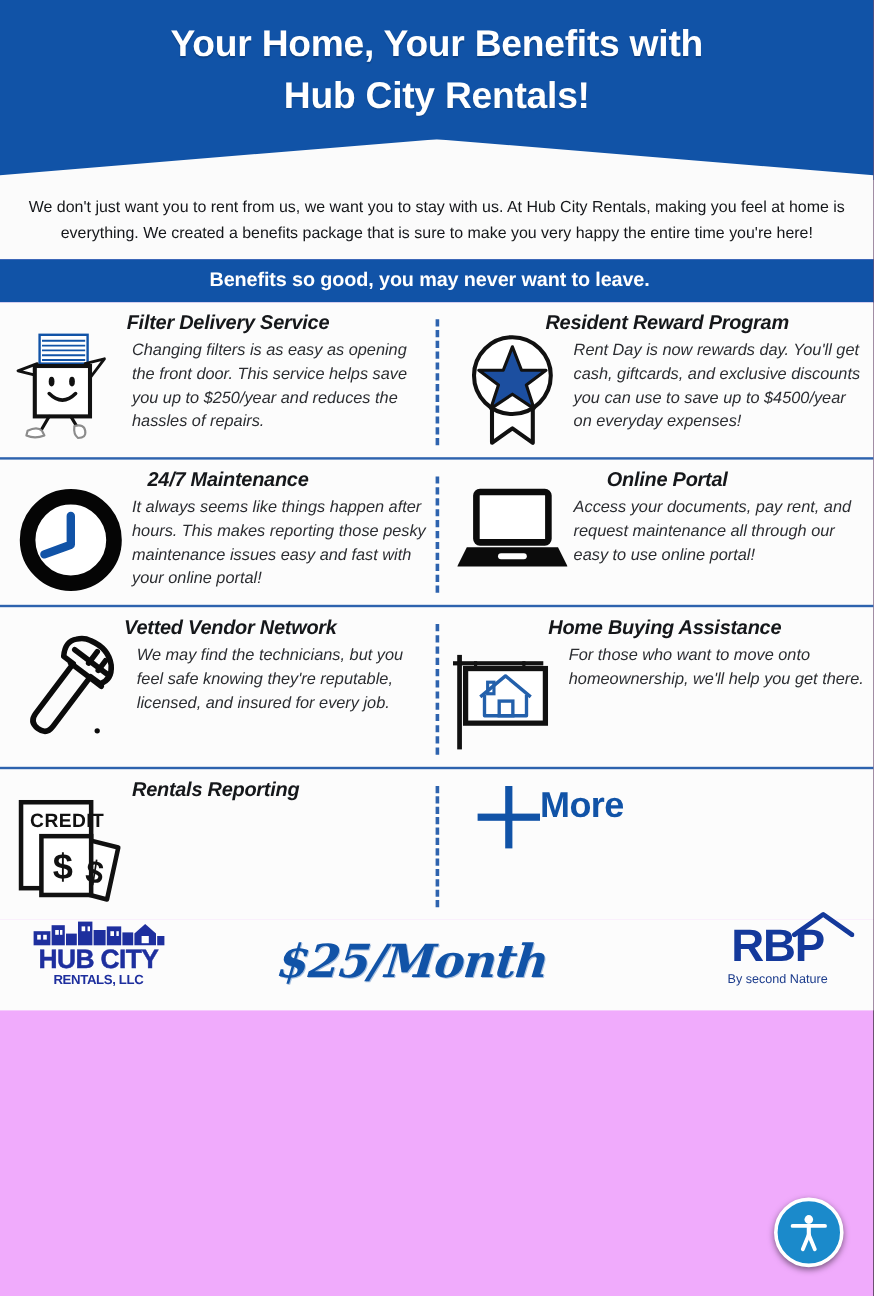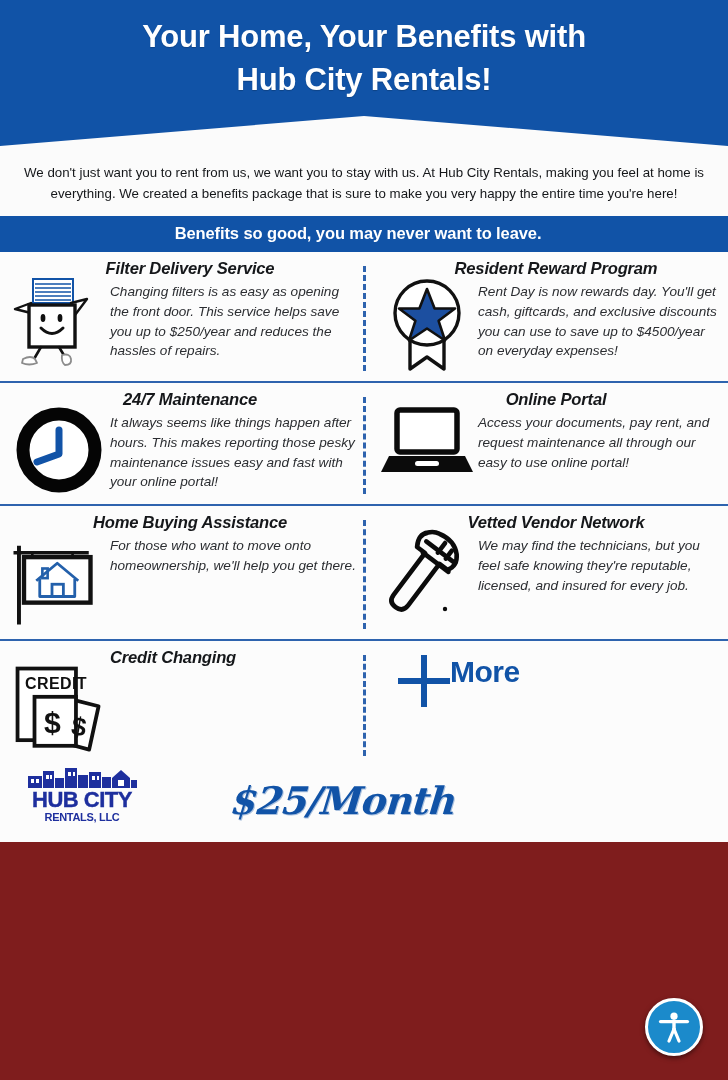--- a/index.html
+++ b/index.html
@@ -6,21 +6,21 @@
   * { box-sizing: border-box; margin: 0; padding: 0; }
   html, body {
     width: 728px; height: 1080px;
     background: #000000;
     font-family: "Liberation Sans", sans-serif;
     overflow: hidden;
   }
   #page {
     position: relative;
     width: 728px; height: 1080px;
-    background: #7f1d1d;
+    background: #f0abfc;
   }
 
   
   .header {
     position: relative;
     width: 728px;
     height: 150px;
     background: #1153A7;
     padding-top: 10px;
     overflow: hidden;
@@ -309,81 +309,81 @@
         <div class="txt-box">
           <div class="btitle t-center">Online Portal</div>
           <div class="bdesc">Access your documents, pay rent, and request maintenance all through our easy to use online portal!</div>
         </div>
       </div>
     </div>
 
     <div class="brow">
       <div class="divider"></div>
 
-      <div class="bcell left">
-        <div class="icon-box">
-          <svg width="112" height="104" viewBox="0 0 112 104">
-
-            <rect x="8" y="14" width="4.5" height="90" fill="#111"></rect>
-
-            <rect x="4" y="20" width="86" height="4" fill="#111"></rect>
-
-            <rect x="24" y="20" width="3" height="8" fill="#111"></rect>
-            <rect x="70" y="20" width="3" height="8" fill="#111"></rect>
-
-            <rect x="16" y="27" width="76" height="52" fill="#ffffff" stroke="#111" stroke-width="5"></rect>
-
-            <path d="M30 54 L54 34 L78 54" fill="none" stroke="#2360AB" stroke-width="3.2" stroke-linejoin="round"></path>
-            <path d="M34 52 L34 72 L74 72 L74 52" fill="none" stroke="#2360AB" stroke-width="3.2" stroke-linejoin="round"></path>
-            <rect x="48" y="58" width="13" height="14" fill="none" stroke="#2360AB" stroke-width="3.2"></rect>
-            <rect x="37" y="40" width="6" height="11" fill="none" stroke="#2360AB" stroke-width="3"></rect>
-          </svg>
-        </div>
-        <div class="txt-box">
-          <div class="btitle t-center">Home Buying Assistance</div>
-          <div class="bdesc">For those who want to move onto homeownership, we'll help you get there.</div>
-        </div>
-      </div>
-
       <div class="bcell right">
         <div class="icon-box">
           <svg width="92" height="100" viewBox="0 0 92 100">
             <g transform="rotate(37 46 50)" fill="none" stroke="#0B0B0B" stroke-width="4.6" stroke-linejoin="round" stroke-linecap="round">
               <path d="M30 8 q16 -4 26 6 q8 9 2 18 l-10 0 l0 52 q0 9 -9 9 q-9 0 -9 -9 l0 -52 l-10 0 q-7 -11 0 -18 q4 -5 10 -6 z"></path>
               <path d="M24 22 l36 0"></path>
               <path d="M28 33 l32 0"></path>
               <path d="M40 12 l0 12"></path>
               <path d="M50 14 l0 10"></path>
             </g>
             <circle cx="64" cy="82" r="2.2" fill="#0B0B0B"></circle>
           </svg>
         </div>
         <div class="txt-box">
           <div class="btitle t-center">Vetted Vendor Network</div>
           <div class="bdesc">We may find the technicians, but you feel safe knowing they're reputable, licensed, and insured for every job.</div>
         </div>
       </div>
+
+      <div class="bcell left">
+        <div class="icon-box">
+          <svg width="112" height="104" viewBox="0 0 112 104">
+
+            <rect x="8" y="14" width="4.5" height="90" fill="#111"></rect>
+
+            <rect x="4" y="20" width="86" height="4" fill="#111"></rect>
+
+            <rect x="24" y="20" width="3" height="8" fill="#111"></rect>
+            <rect x="70" y="20" width="3" height="8" fill="#111"></rect>
+
+            <rect x="16" y="27" width="76" height="52" fill="#ffffff" stroke="#111" stroke-width="5"></rect>
+
+            <path d="M30 54 L54 34 L78 54" fill="none" stroke="#2360AB" stroke-width="3.2" stroke-linejoin="round"></path>
+            <path d="M34 52 L34 72 L74 72 L74 52" fill="none" stroke="#2360AB" stroke-width="3.2" stroke-linejoin="round"></path>
+            <rect x="48" y="58" width="13" height="14" fill="none" stroke="#2360AB" stroke-width="3.2"></rect>
+            <rect x="37" y="40" width="6" height="11" fill="none" stroke="#2360AB" stroke-width="3"></rect>
+          </svg>
+        </div>
+        <div class="txt-box">
+          <div class="btitle t-center">Home Buying Assistance</div>
+          <div class="bdesc">For those who want to move onto homeownership, we'll help you get there.</div>
+        </div>
+      </div>
     </div>
 
     <div class="brow">
       <div class="divider"></div>
 
       <div class="bcell left">
         <div class="icon-box">
           <svg width="104" height="96" viewBox="0 0 104 96">
             <rect x="8" y="4" width="62" height="76" fill="#ffffff" stroke="#111" stroke-width="4"></rect>
             <text x="16" y="26" font-family="'Liberation Sans', sans-serif" font-size="17" font-weight="bold" fill="#111" letter-spacing="0.4">CREDIT</text>
             <polygon points="62,36 94,44 84,90 54,82" fill="#fff" stroke="#111" stroke-width="4" stroke-linejoin="round"></polygon>
             <rect x="26" y="34" width="44" height="52" fill="#ffffff" stroke="#111" stroke-width="4"></rect>
             <text x="36" y="72" font-family="'Liberation Sans', sans-serif" font-size="32" font-weight="bold" fill="#111">$</text>
             <text x="64" y="74" font-family="'Liberation Sans', sans-serif" font-size="28" font-weight="bold" fill="#111" transform="rotate(9 64 74)">$</text>
           </svg>
         </div>
         <div class="txt-box">
-          <div class="btitle t-left">Credit Changing</div>
+          <div class="btitle t-left">Rentals Reporting</div>
         </div>
       </div>
 
       <div class="more-cell">
         <div class="plus"></div>
         <div class="more-label">More</div>
       </div>
     </div>
   </div>
 
@@ -413,20 +413,29 @@
             <rect x="71" y="12" width="2" height="4"></rect>
           <rect x="92" y="16" width="6" height="6"></rect>
         </g>
       </svg>
       <div class="hub-line1">HUB CITY</div>
       <div class="hub-line2">RENTALS, LLC</div>
     </div>
 
     <div class="price">$25/Month</div>
 
+    <div class="rbp">
+      <div class="rbp-mark">
+        <span>RBP</span>
+        <svg class="rbp-roof" width="52" height="22" viewBox="0 0 52 22">
+          <path d="M2 20 L26 3 L50 20" fill="none" stroke="#14399B" stroke-width="4" stroke-linecap="round" stroke-linejoin="round"></path>
+        </svg>
+      </div>
+      <div class="rbp-sub">By second Nature</div>
+    </div>
   </div>
 
   <div class="a11y">
     <svg width="36" height="36" viewBox="0 0 36 36">
       <circle cx="18" cy="7.2" r="3.6" fill="#ffffff"></circle>
       <path d="M4.5 12.6 L31.5 12.6" stroke="#ffffff" stroke-width="3.2" stroke-linecap="round"></path>
       <path d="M18 12 L18 21" stroke="#ffffff" stroke-width="3.4" stroke-linecap="round"></path>
       <path d="M18 20 L13 32" stroke="#ffffff" stroke-width="3.2" stroke-linecap="round"></path>
       <path d="M18 20 L23 32" stroke="#ffffff" stroke-width="3.2" stroke-linecap="round"></path>
     </svg>

